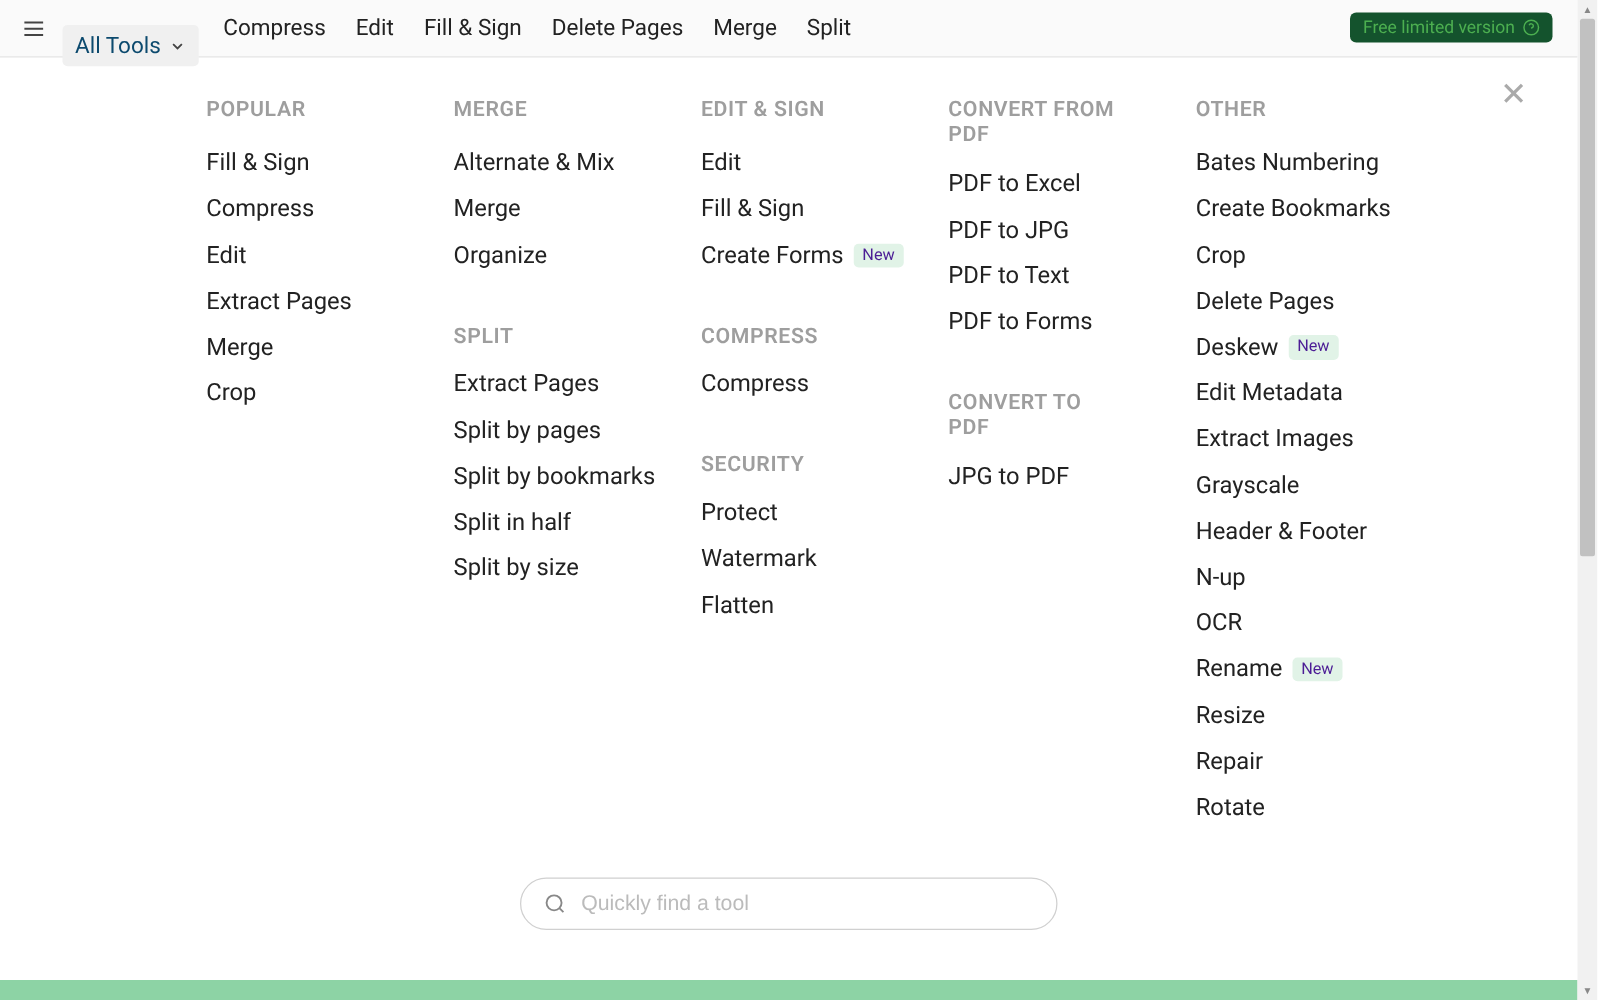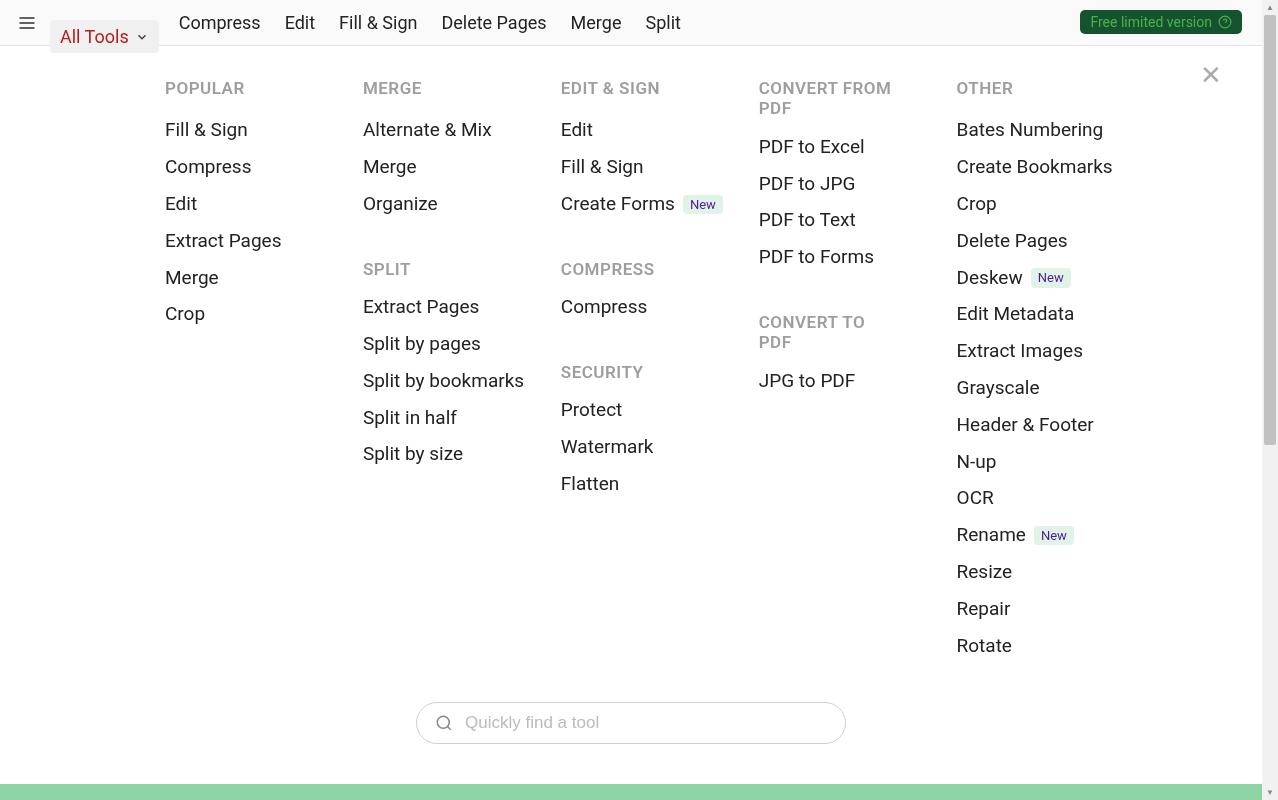--- a/index.html
+++ b/index.html
@@ -70,21 +70,21 @@
     .hamburger svg { width: 20px; height: 20px; }
     .all-tools-btn {
       display: flex;
       align-items: center;
       gap: 6px;
       padding: 6px 10px;
       background: #f0f0f0;
       border-radius: 4px;
       cursor: pointer;
       font-size: 18px;
-      color: #b91c1c;
+      color: #0c4a6e;
       margin-left: 4px;
       margin-top: 28px;
     }
     .all-tools-btn svg { width: 14px; height: 14px; }
     .nav-links {
       display: flex;
       align-items: center;
       gap: 0;
       margin-left: 8px;
     }

